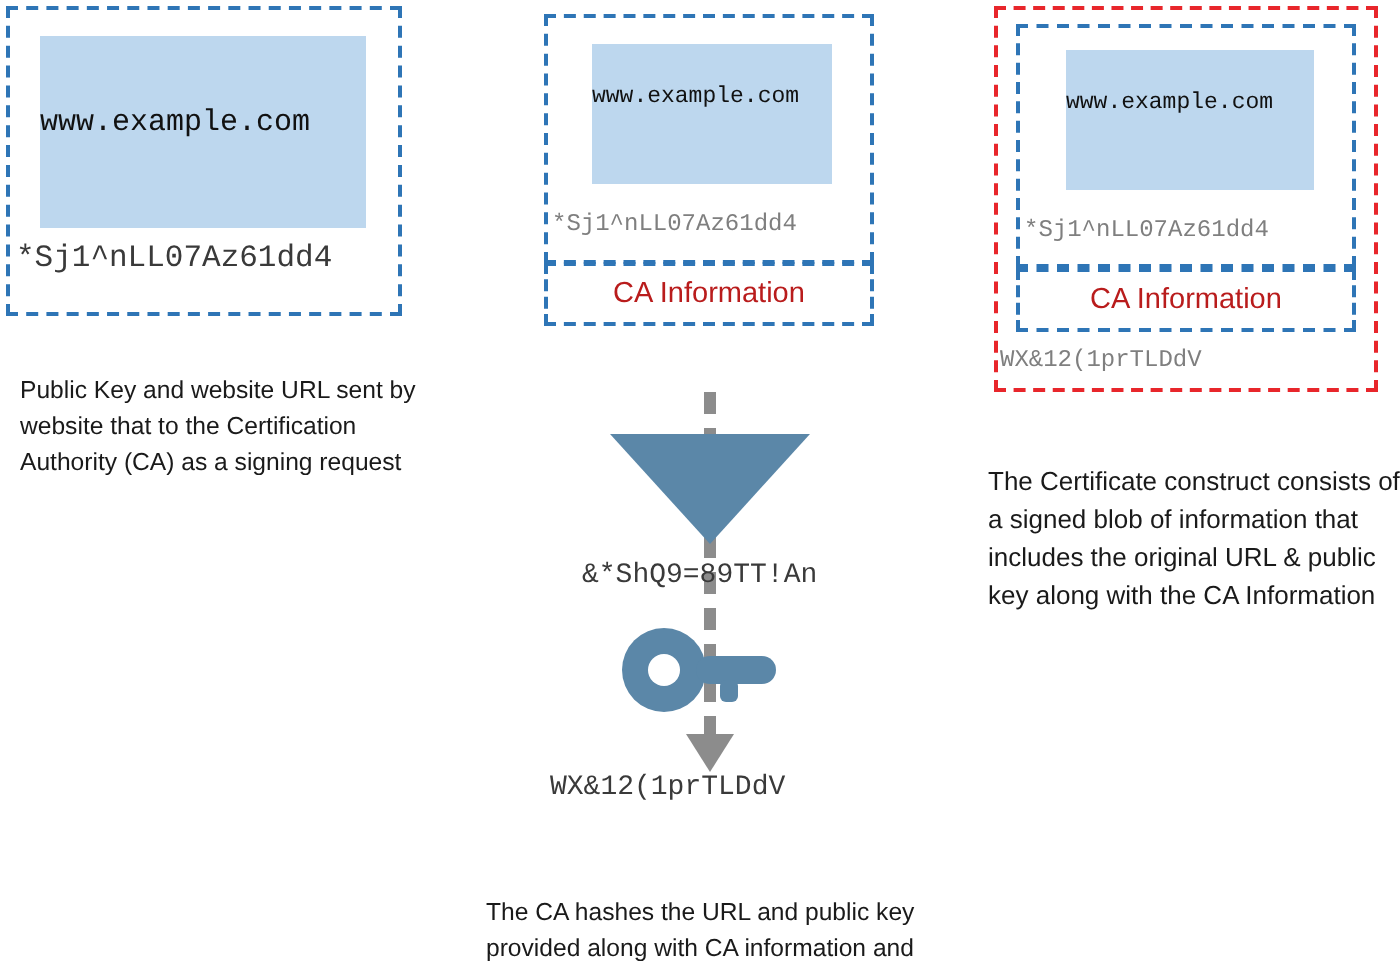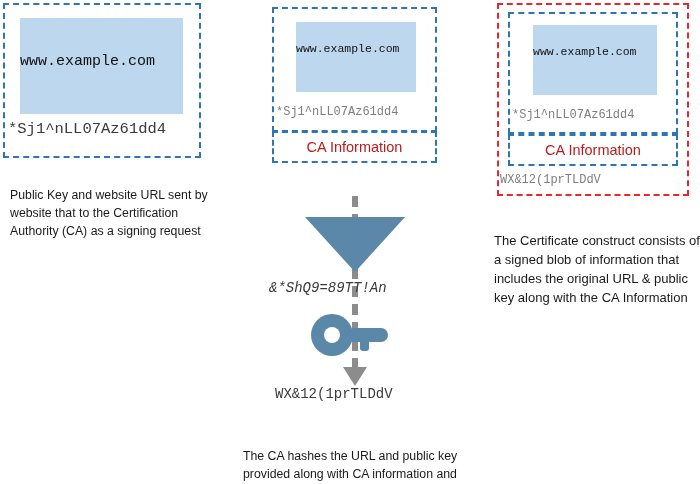--- a/index.html
+++ b/index.html
@@ -114,21 +114,21 @@
 
   <svg class="flow-arrow" width="700" height="484">
 
     <line x1="355" y1="196" x2="355" y2="370" stroke="#8c8c8c" stroke-width="6" stroke-dasharray="11 7"></line>
 
     <polygon points="343,367 367,367 355,386" fill="#8c8c8c"></polygon>
   </svg>
 
   <div class="funnel" style="left:305px; top:217px;"></div>
 
-  <div class="mono-hash dark" style="left:269px; top:280px; width:160px; font-size:14px;font-style:italic;">&amp;*ShQ9=89TT!An</div>
+  <div class="mono-hash dark" style="left:291px; top:280px; width:160px; font-size:14px;">&amp;*ShQ9=89TT!An</div>
 
   <svg class="key-icon" width="80" height="46" viewBox="0 0 80 46" style="left:310px; top:312px;">
     <circle cx="22" cy="23" r="21" fill="#5b87a8"></circle>
     <circle cx="22" cy="23" r="8" fill="#ffffff"></circle>
     <rect x="38" y="16" width="40" height="14" rx="7" fill="#5b87a8"></rect>
     <rect x="50" y="28" width="9" height="11" rx="3" fill="#5b87a8"></rect>
   </svg>
 
   <div class="mono-hash dark" style="left:275px; top:386px; width:160px; font-size:14px;">WX&amp;12(1prTLDdV</div>
 

